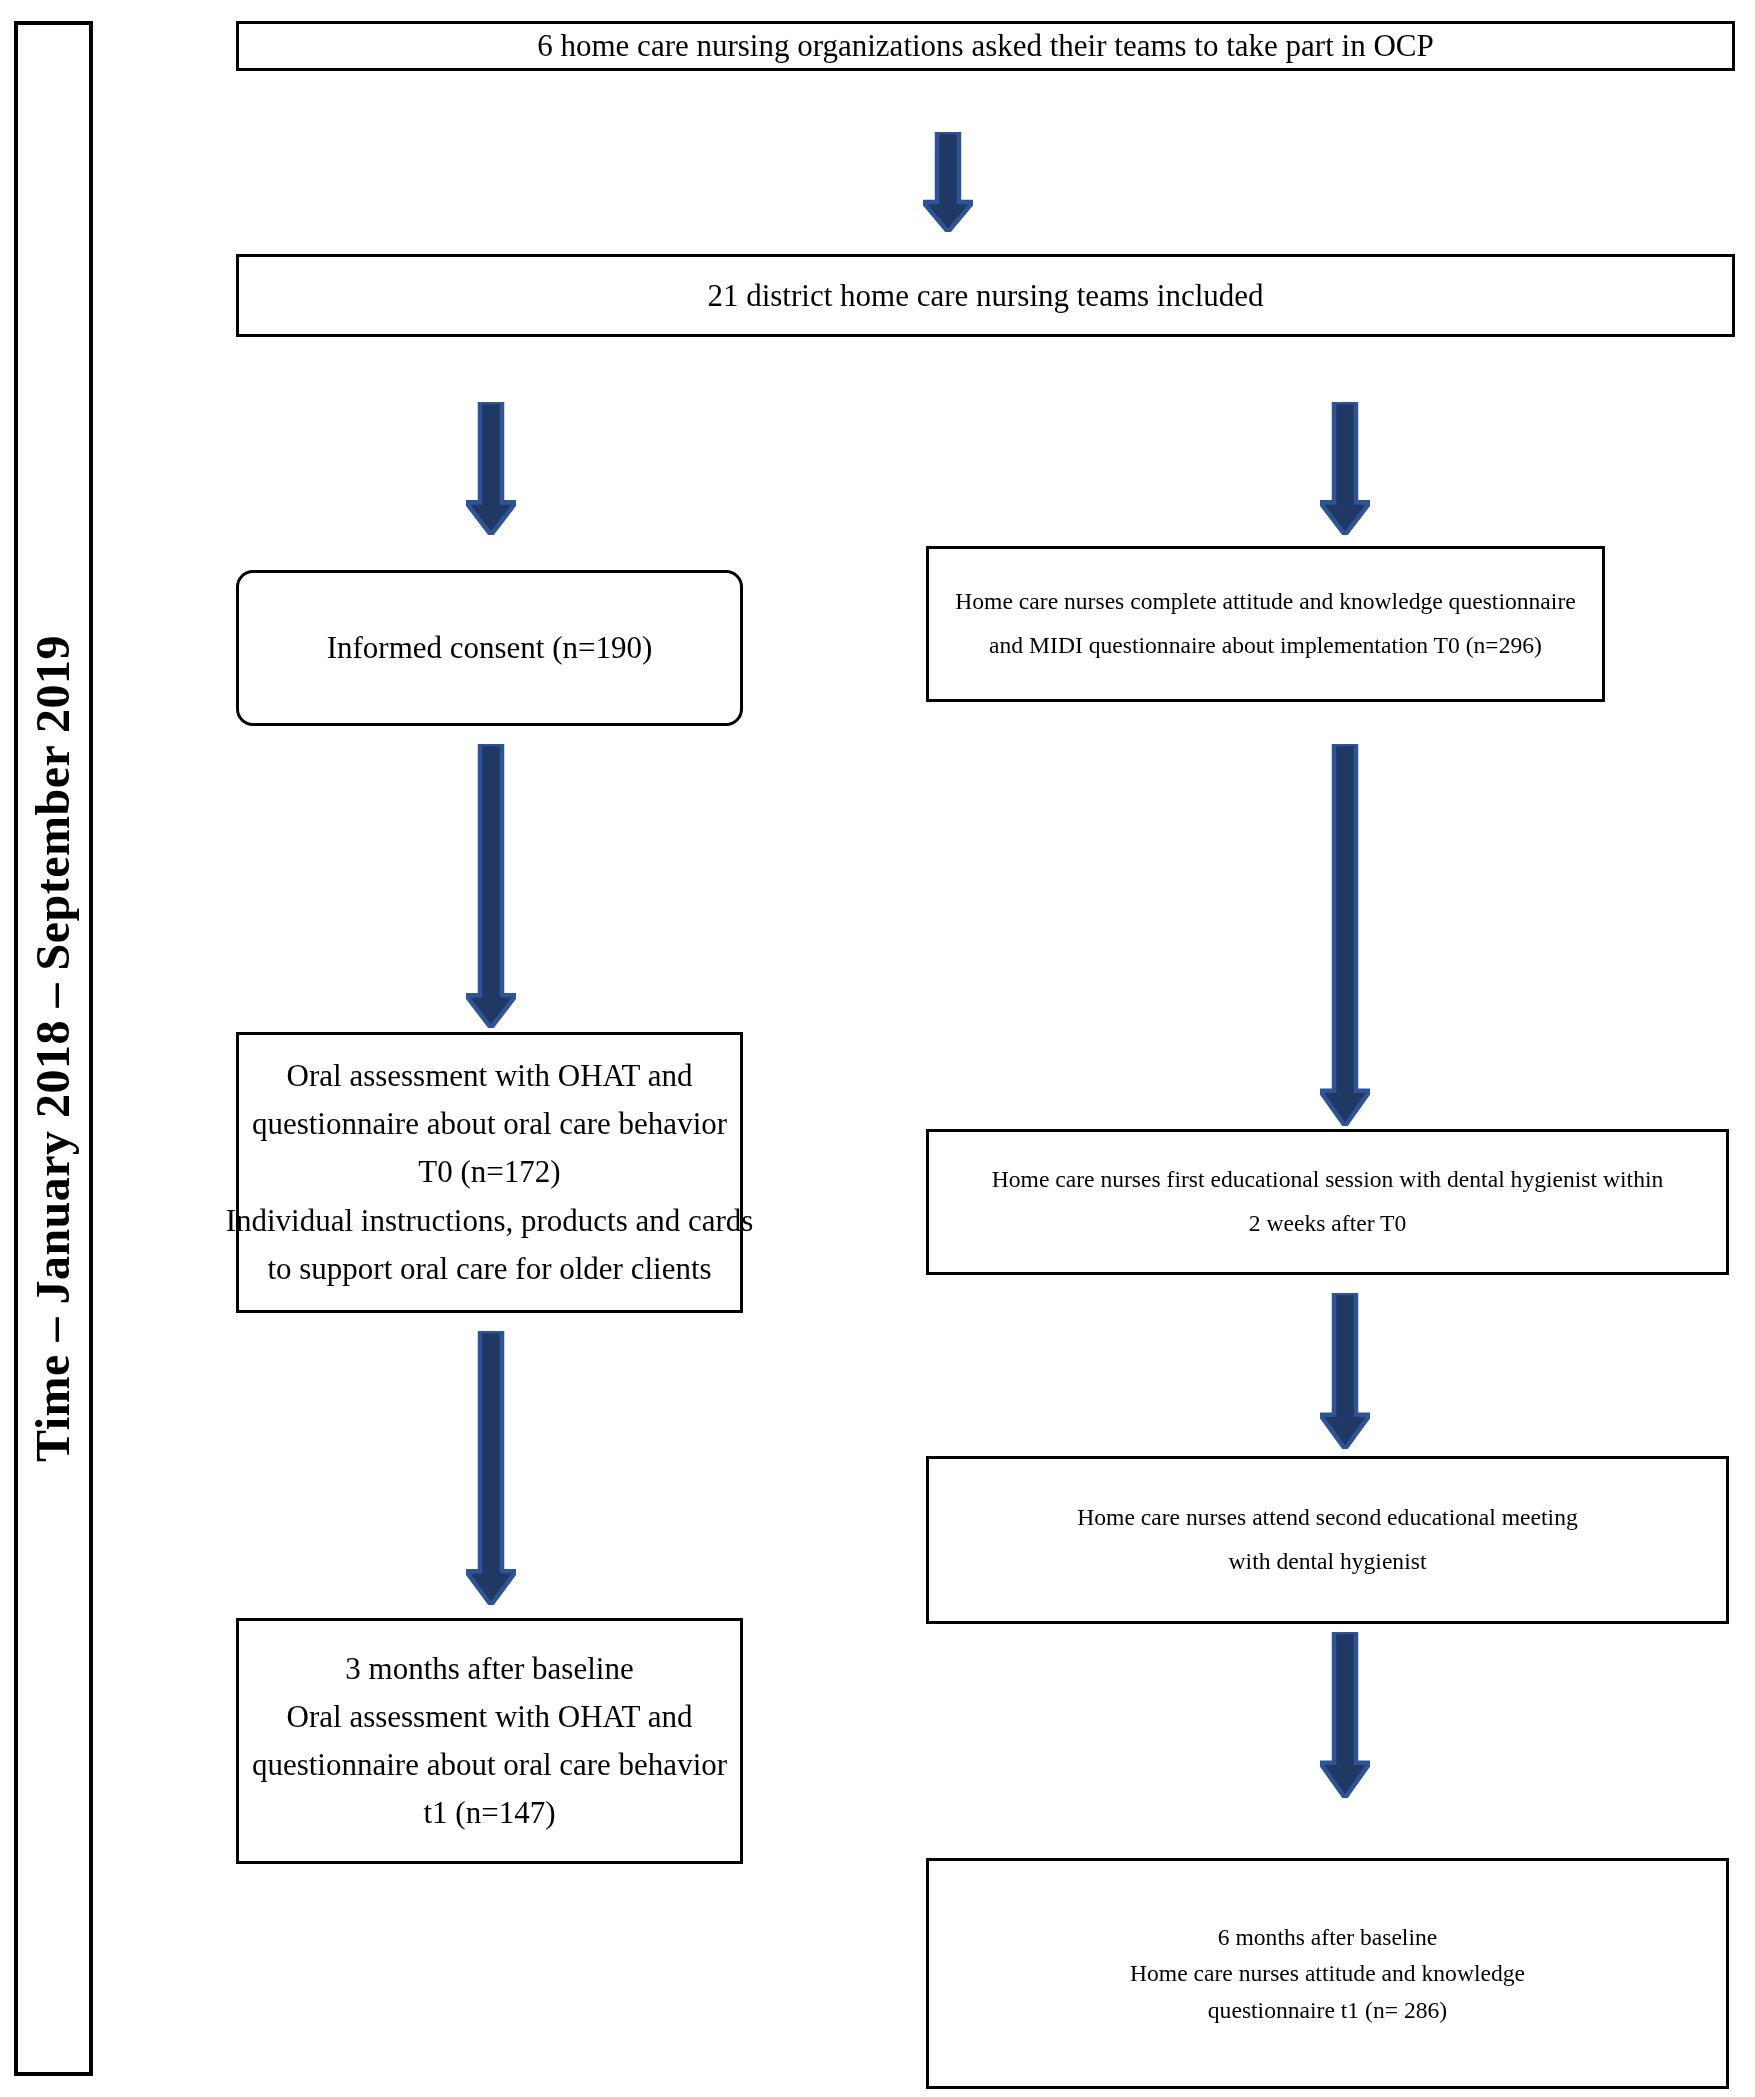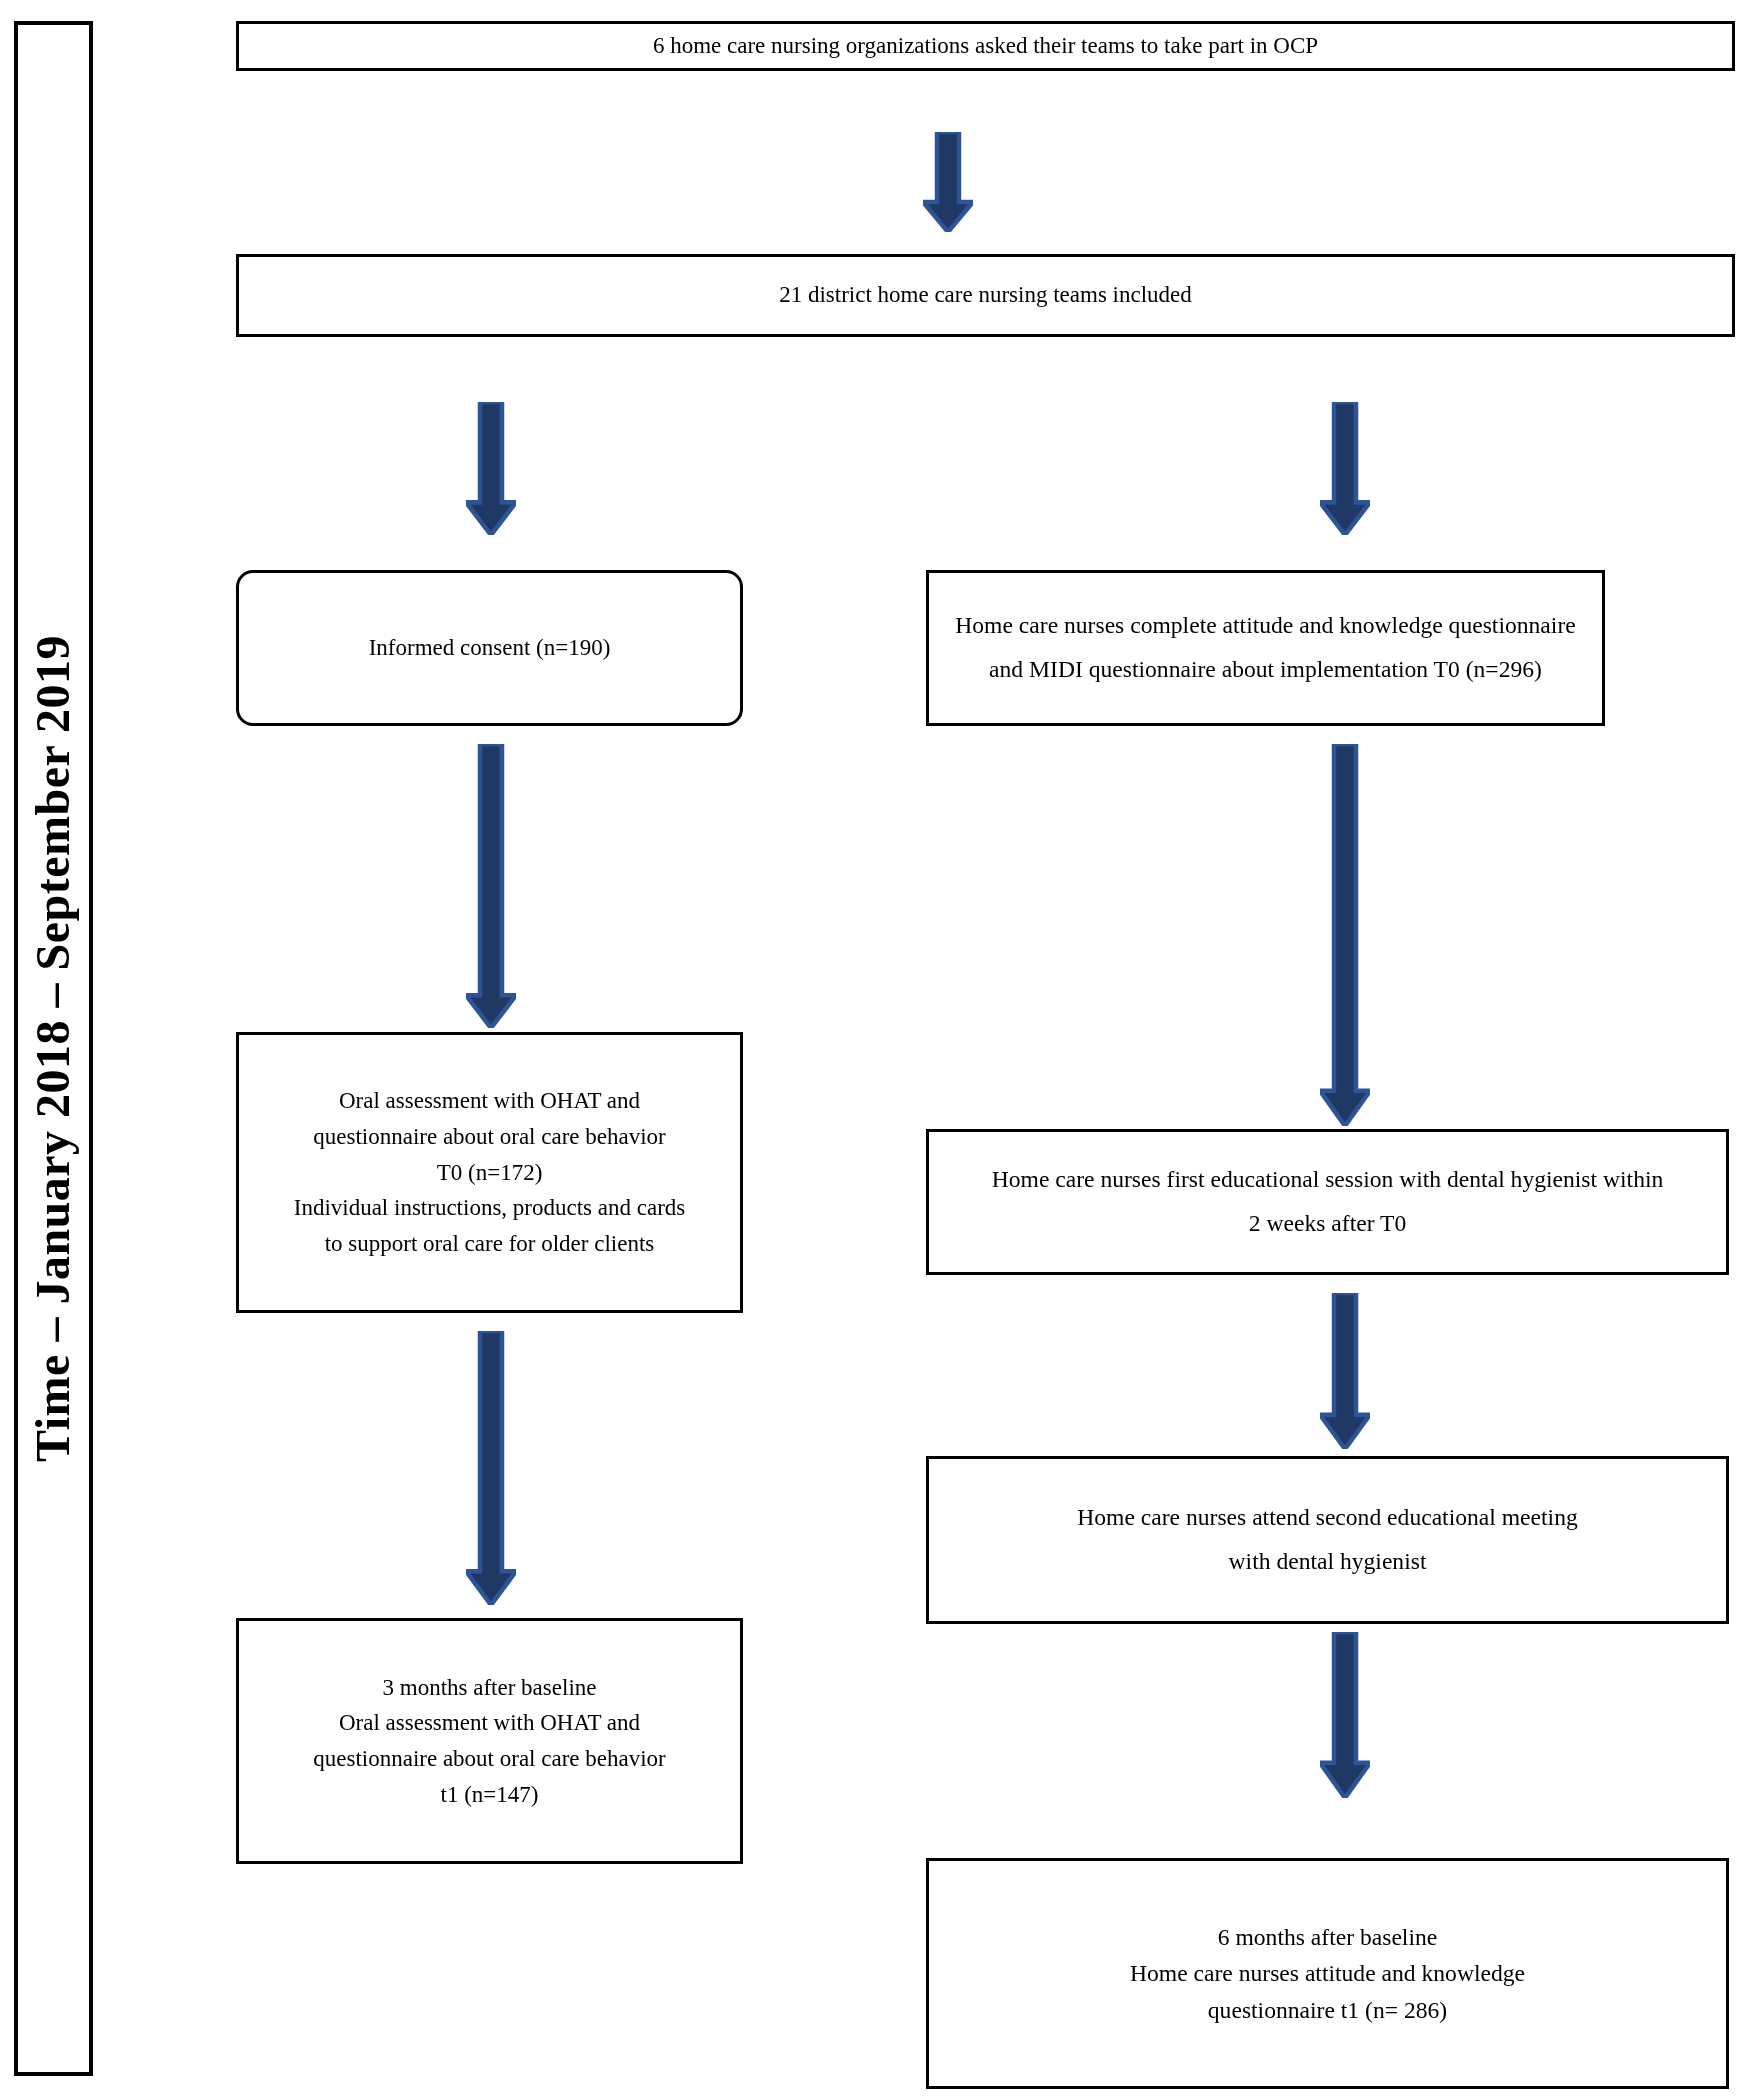--- a/index.html
+++ b/index.html
@@ -60,21 +60,21 @@
     background: #ffffff;
     display: flex;
     flex-direction: column;
     align-items: center;
     justify-content: center;
     text-align: center;
     padding: 5px 13px;
   }
   .flow-box .line {
     display: block;
-    font-size: 23px;
+    font-size: 31px;
     line-height: 1.85;
     white-space: nowrap;
   }
   .flow-box.wide .line {
     font-size: 23.6px;
   }
   .flow-box.tight .line {
     line-height: 1.55;
   }
 
@@ -122,21 +122,21 @@
   <div class="arrow" style="left:1320px; top:402px; width:50px; height:133px;">
     <svg viewBox="0 0 100 265" preserveAspectRatio="none">
       <polygon points="28,0 72,0 72,200 100,200 50,265 0,200 28,200" fill="#1F3864" stroke="#2E5496" stroke-width="9"></polygon>
     </svg>
   </div>
 
   <div class="flow-box" style="left:236px; top:570px; width:507px; height:156px;border-radius:17px;">
     <span class="line">Informed consent (n=190)</span>
   </div>
 
-  <div class="flow-box wide" style="left:926px; top:570px; width:679px; height:156px;">
+  <div class="flow-box wide" style="left:926px; top:546px; width:679px; height:156px;">
     <span class="line">Home care nurses complete attitude and knowledge questionnaire</span>
     <span class="line">and MIDI questionnaire about implementation T0 (n=296)</span>
   </div>
 
   <div class="arrow" style="left:466px; top:744px; width:50px; height:284px;">
     <svg viewBox="0 0 100 565" preserveAspectRatio="none">
       <polygon points="28,0 72,0 72,500 100,500 50,565 0,500 28,500" fill="#1F3864" stroke="#2E5496" stroke-width="9"></polygon>
     </svg>
   </div>
 

